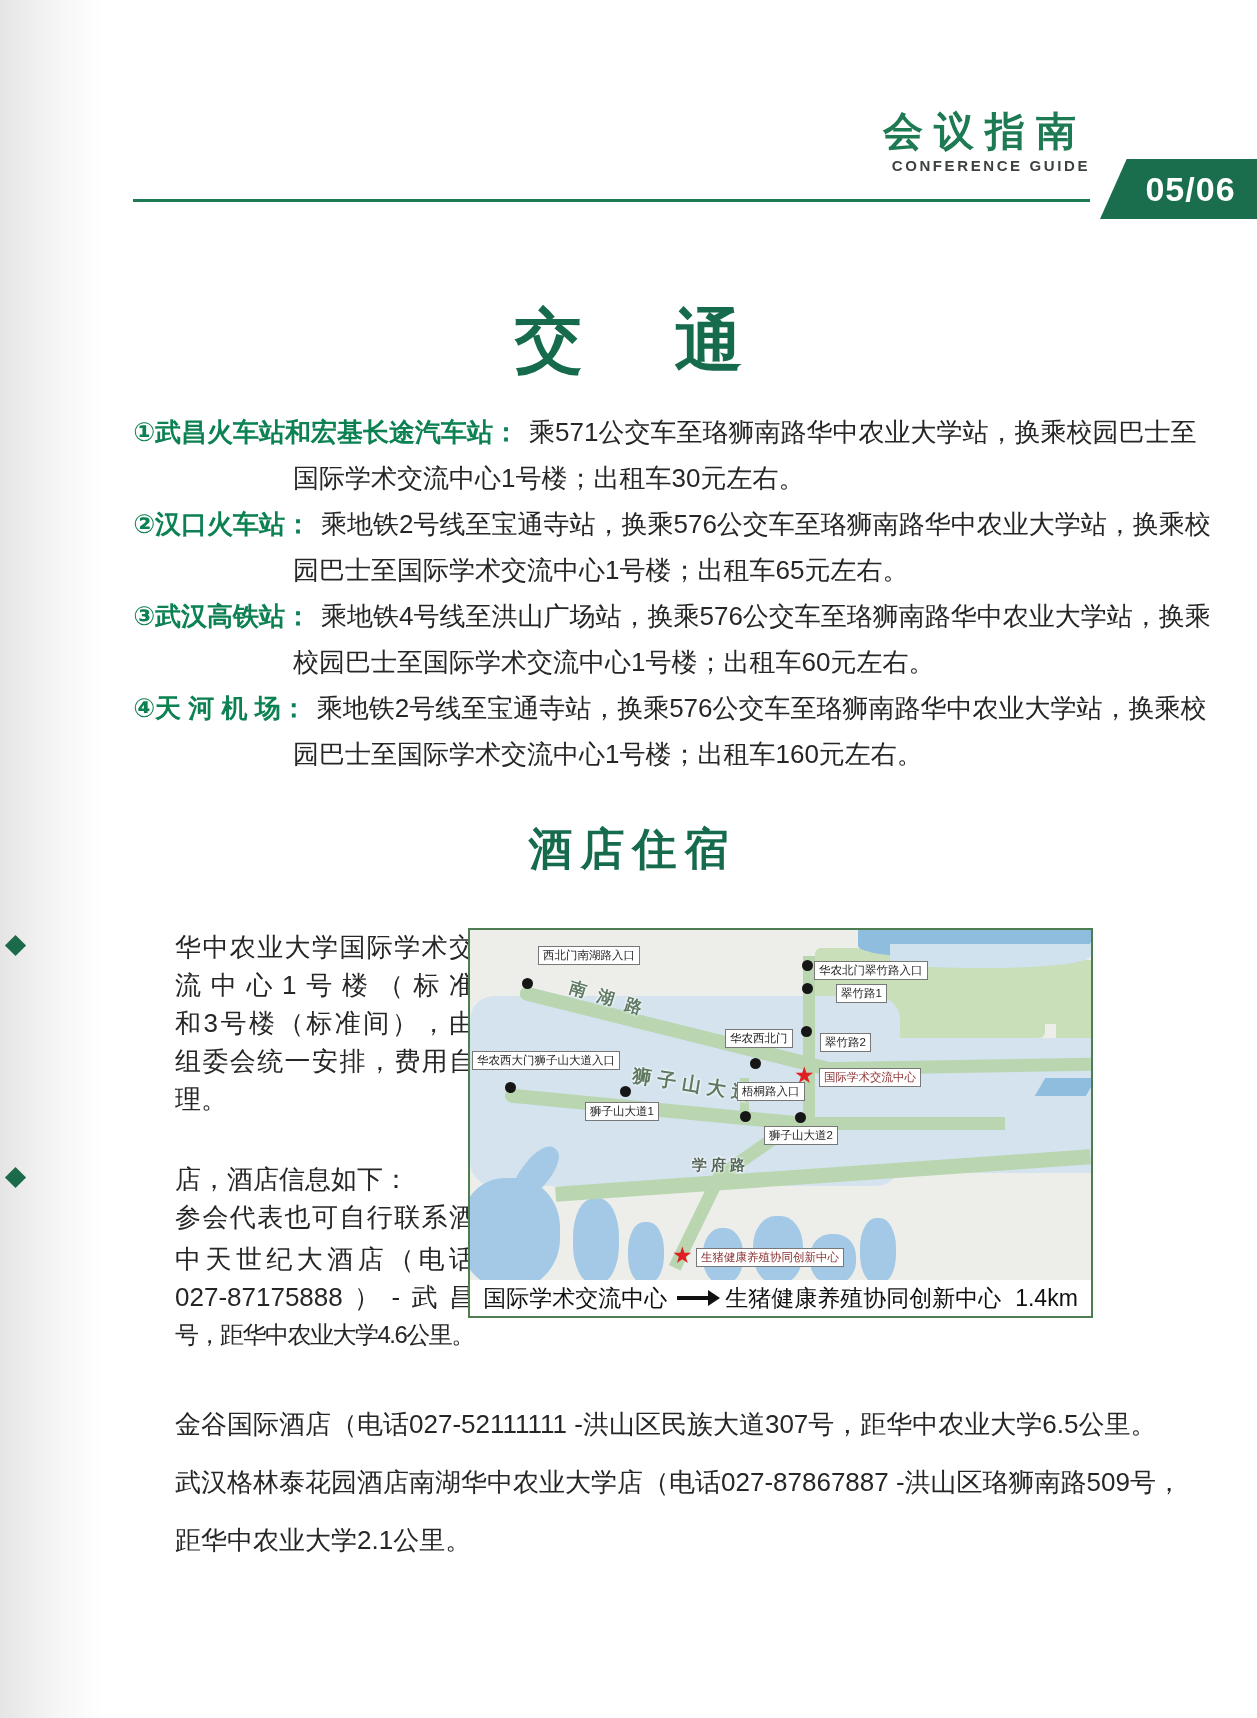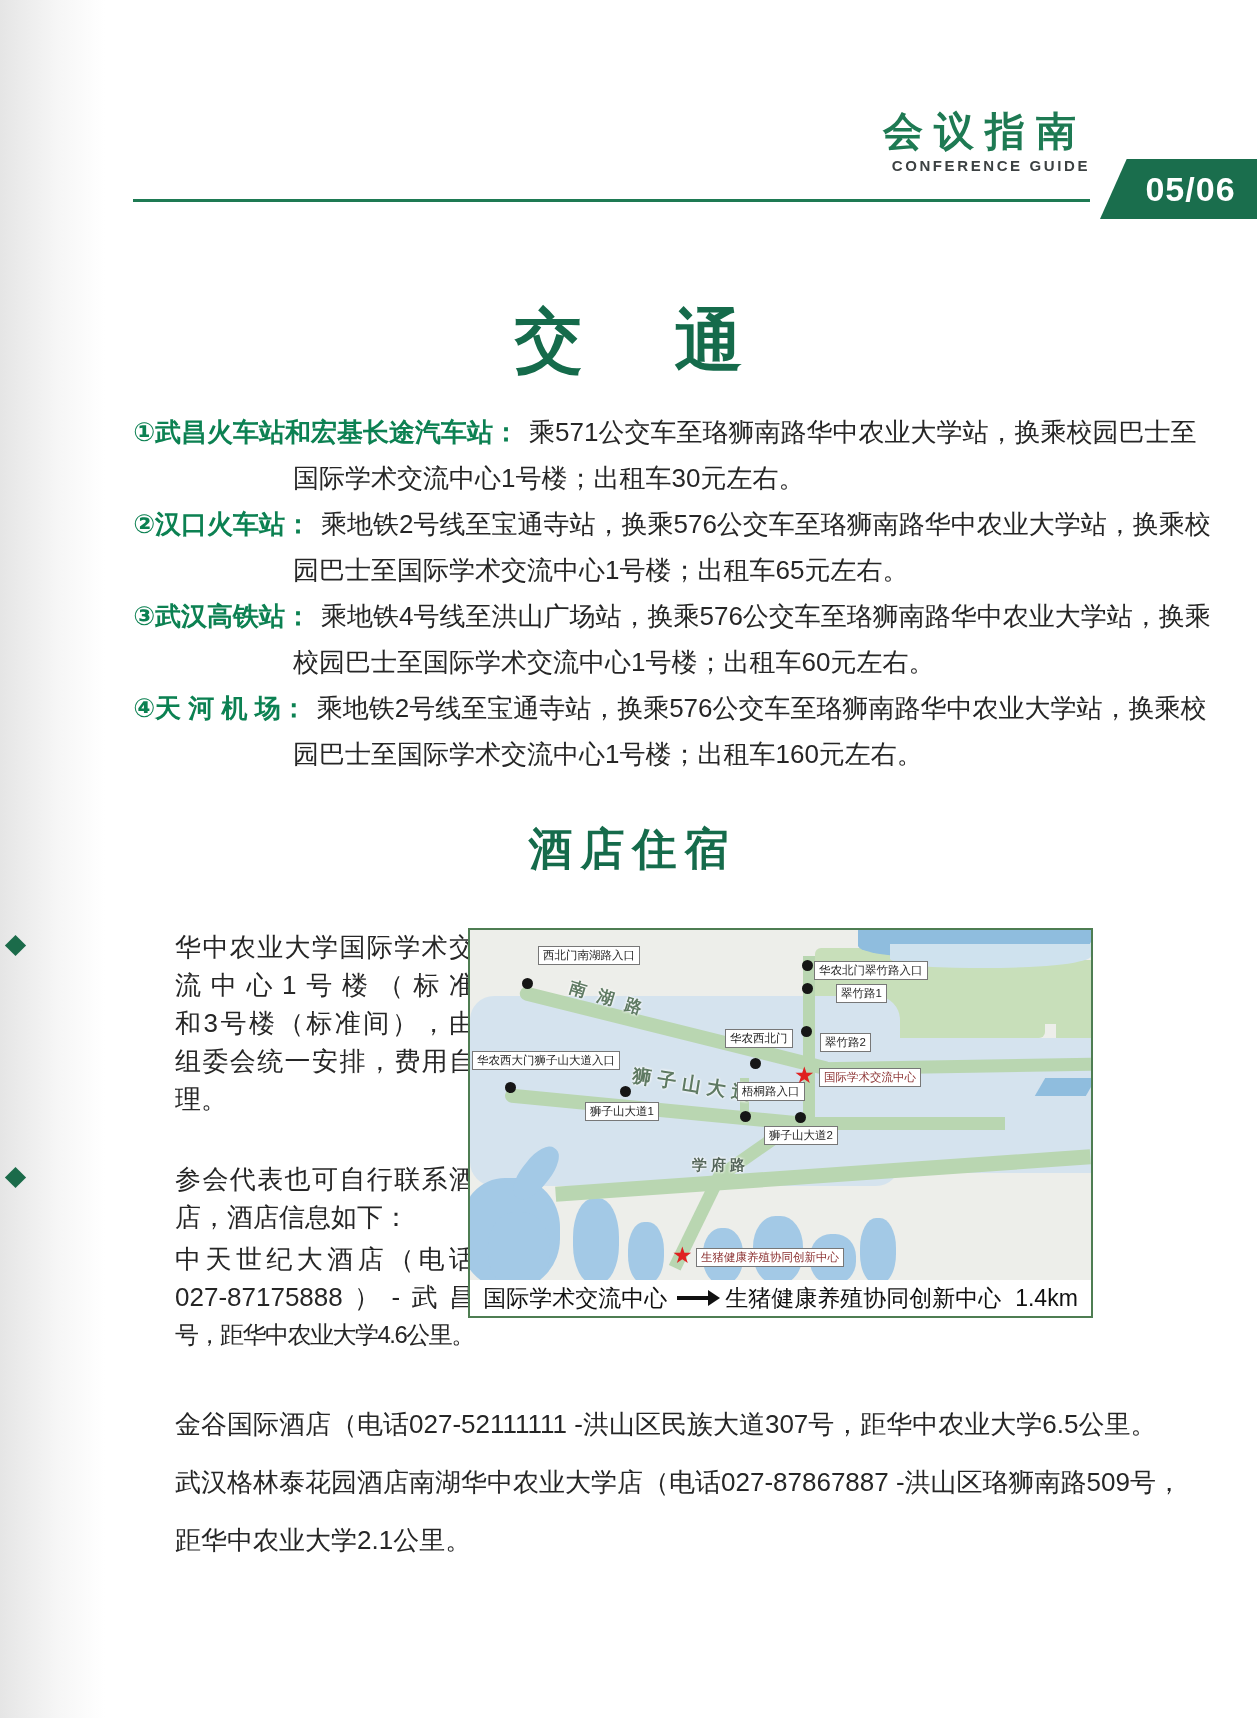--- a/index.html
+++ b/index.html
@@ -163,22 +163,22 @@
 
 <div class="lcol-block lb1">
   <div class="lcol-line">华中农业大学国际学术交</div>
   <div class="lcol-line">流中心1号楼（标准</div>
   <div class="lcol-line">和3号楼（标准间），由</div>
   <div class="lcol-line">组委会统一安排，费用自</div>
   <div class="lcol-line no-just">理。</div>
 </div>
 
 <div class="lcol-block lb2">
+  <div class="lcol-line no-just">店，酒店信息如下：</div>
   <div class="lcol-line">参会代表也可自行联系酒</div>
-  <div class="lcol-line no-just">店，酒店信息如下：</div>
 </div>
 
 <div class="lcol-block lb3">
   <div class="lcol-line">中天世纪大酒店（电话</div>
   <div class="lcol-line">027-87175888）-武昌</div>
   <div class="lcol-line tight">号，距华中农业大学4.6公里。</div>
 </div>
 
 <div class="map-box">
   <div class="map-area">

